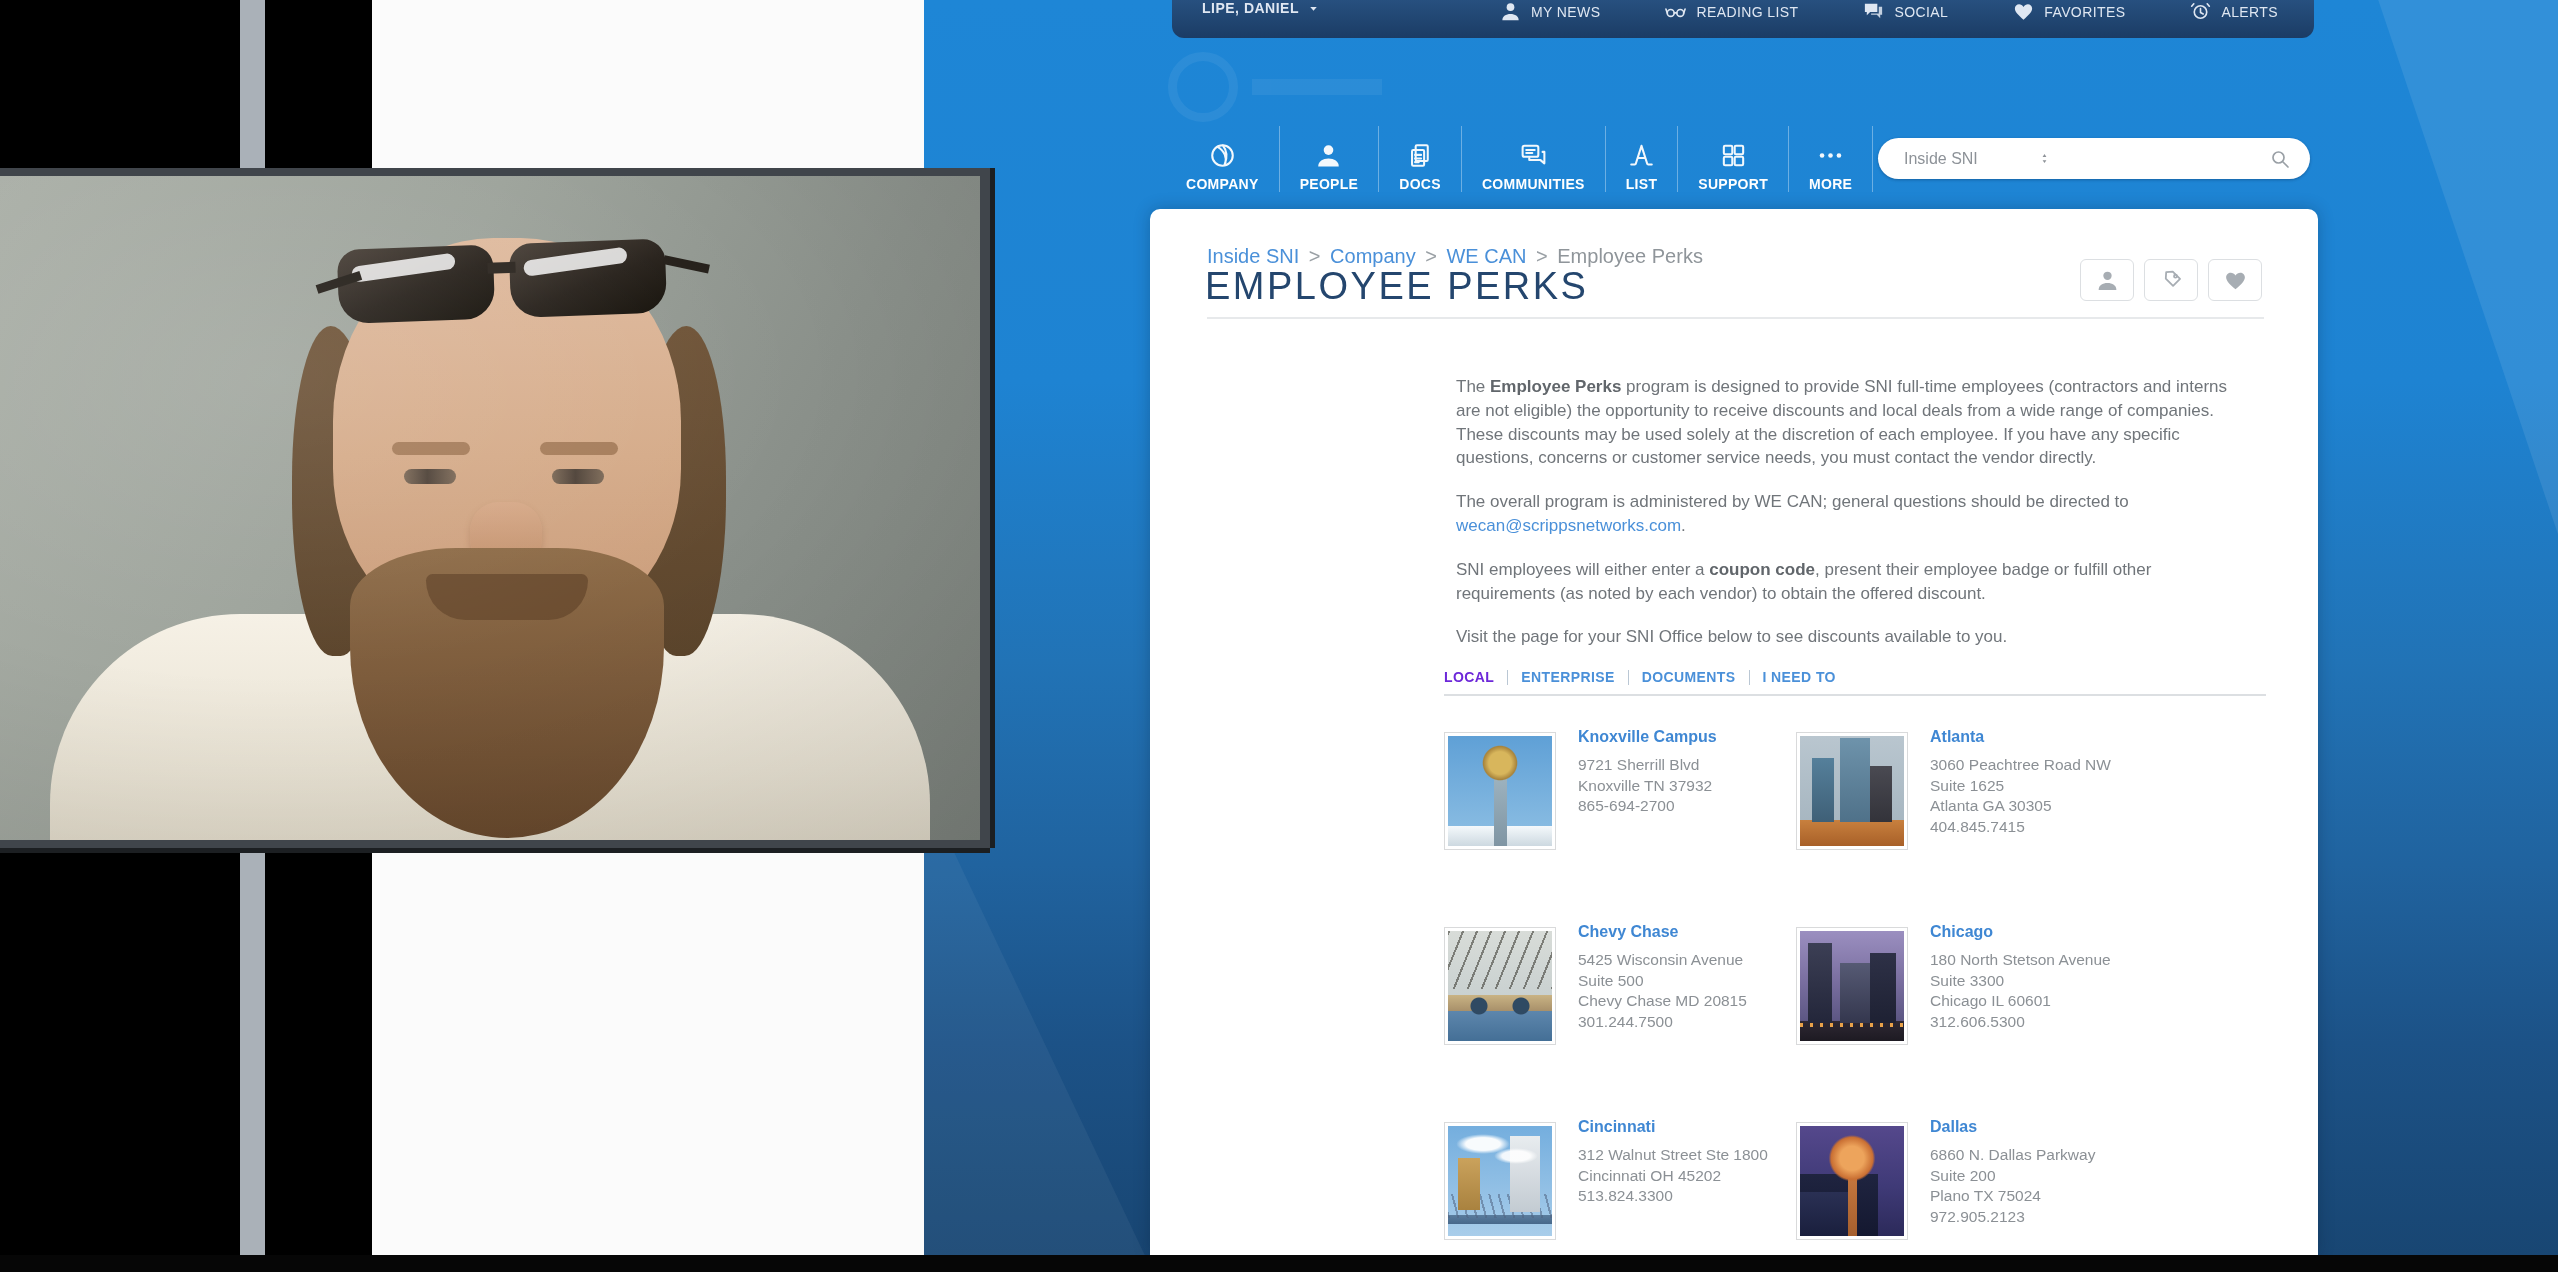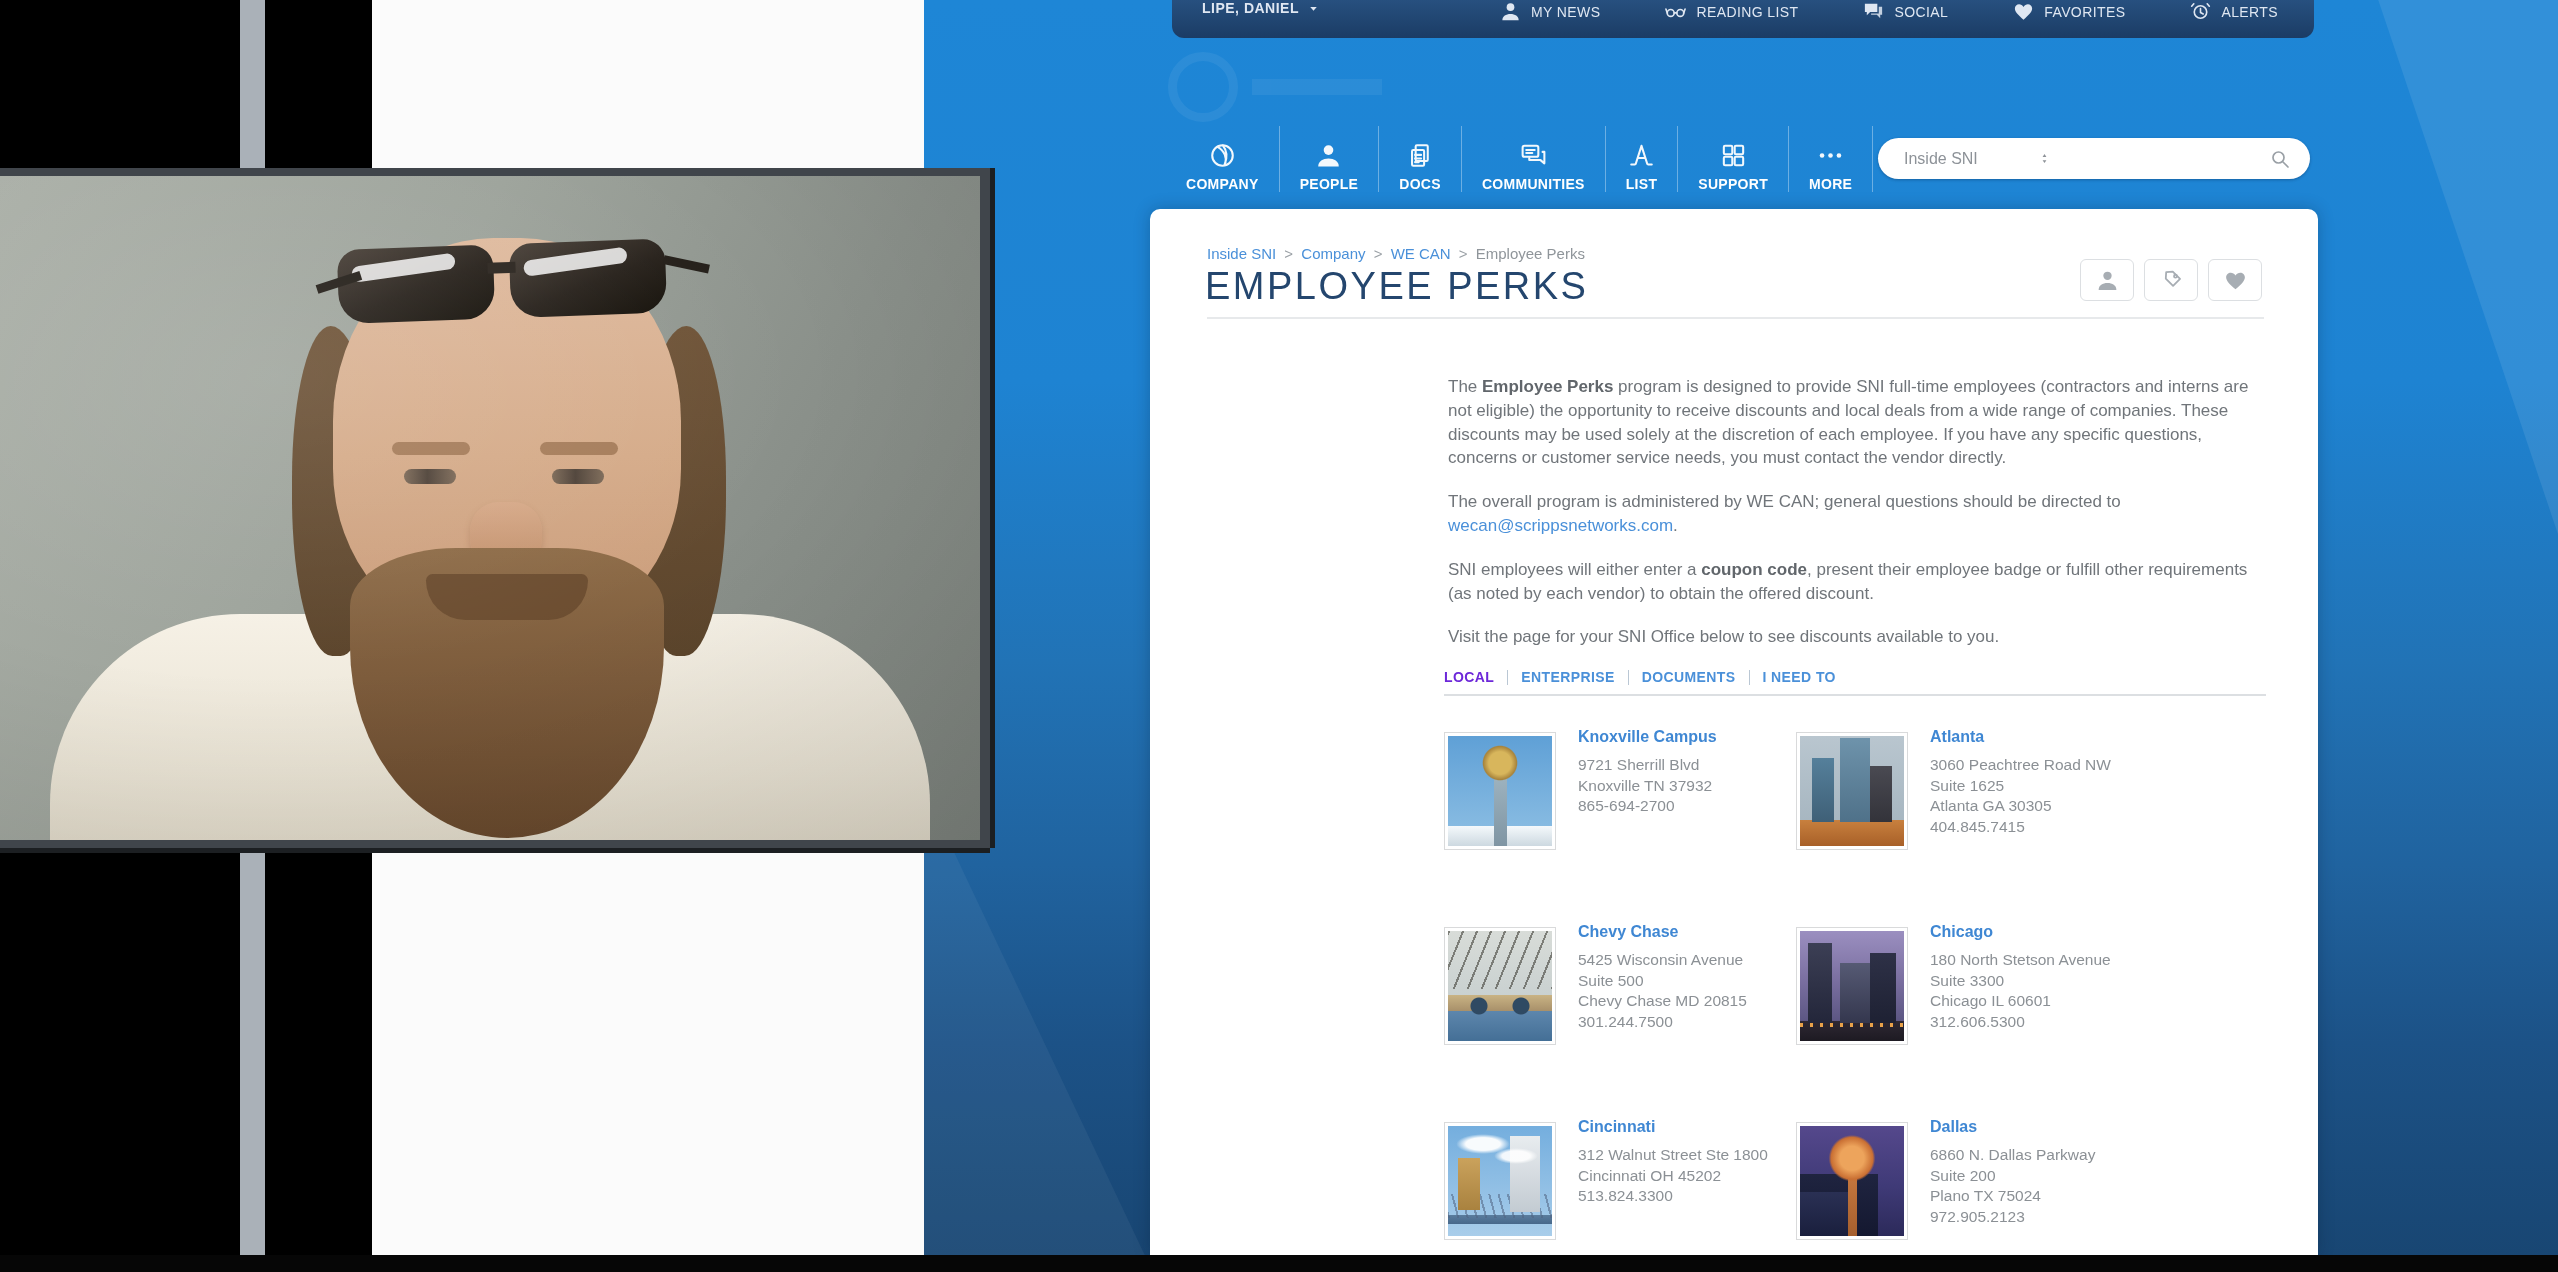--- a/index.html
+++ b/index.html
@@ -53,38 +53,38 @@
   .search-updown{color:#8d9298;margin-left:60px;cursor:pointer}
   .search-updown svg{width:13px;height:17px}
   .search-input{flex:1;border:none;outline:none;font-size:16px;background:transparent;min-width:0;font-family:inherit}
   .search-btn{width:44px;height:33px;display:flex;align-items:center;justify-content:center;
     color:#9aa0a6;background:transparent;border:none;cursor:pointer;padding:0}
   .search-btn svg{width:24px;height:24px}
 
   
   .page{position:absolute;left:1150px;top:209px;width:1168px;height:1046px;background:#fff;
     border-radius:10px 10px 0 0;z-index:4;box-shadow:0 0 16px rgba(0,20,40,.25)}
-  .breadcrumb{position:absolute;left:57px;top:36px;font-size:15px;color:#9aa0a5}
+  .breadcrumb{position:absolute;left:57px;top:36px;font-size:20px;color:#9aa0a5}
   .crumb{color:#4a90d9;cursor:pointer}
   .crumb-current{color:#8f959a;cursor:default}
   .crumb-sep{color:#9aa0a5;margin:0 4px}
   .page-title{position:absolute;left:55px;top:56px;margin:0;font-size:38px;font-weight:400;
     color:#24466e;letter-spacing:2.5px}
   .page-actions{position:absolute;right:56px;top:50px;display:flex;gap:10px}
   .action-btn{width:54px;height:42px;border:1px solid #dcdfe2;border-radius:6px;background:#fff;
     color:#a7adb3;display:flex;align-items:center;justify-content:center;cursor:pointer}
   .action-btn svg{width:25px;height:25px}
   .title-rule{position:absolute;left:57px;right:54px;top:108px;height:2px;background:#e7e9eb}
 
   .side-nav{position:absolute;left:57px;top:164px;display:flex;flex-direction:column;gap:17px;font-size:17px}
   .side-link{color:#4a90d9;cursor:pointer;text-decoration:none}
   .side-link.current{color:#8f959a;cursor:default}
 
   .content{position:absolute;left:294px;top:166px;width:822px}
-  .content p{margin:0 4px 20px;font-size:17px;line-height:1.4;color:#70757a}
+  .content p{margin:0 12px 20px;font-size:17px;line-height:1.4;color:#70757a}
   .content strong{color:#61666b}
   .content a{color:#4a90d9;text-decoration:none;cursor:pointer}
 
   .tab-bar{display:flex;align-items:center;gap:13px;margin-top:6px;border-bottom:2px solid #dcdfe2;padding-bottom:9px}
   .tab{font-size:14px;font-weight:bold;color:#4a90d9;letter-spacing:.4px;cursor:pointer;white-space:nowrap}
   .tab.active{color:#6d28d9;cursor:default}
   .tab-sep{width:1px;height:15px;background:#bac7d4}
 
   .office-grid{display:grid;grid-template-columns:352px auto;row-gap:77px;margin-top:36px}
   .office{display:flex;height:118px}

